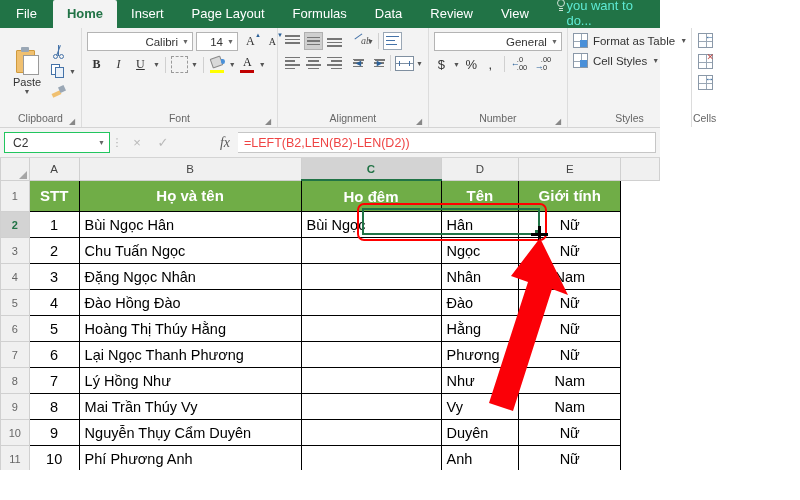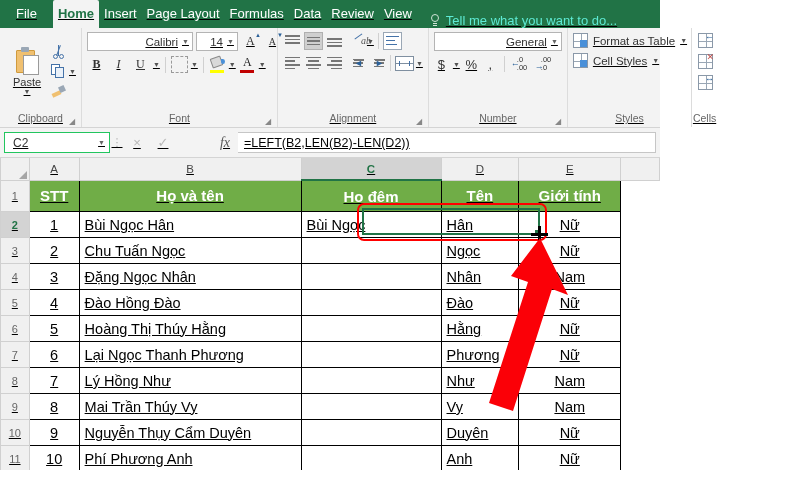--- a/index.html
+++ b/index.html
@@ -2,26 +2,26 @@
 <html><head>
 <meta charset="utf-8">
 <style>
   html,body{margin:0;padding:0;}
   body{
     width:800px;height:500px;overflow:hidden;
     font-family:"Liberation Sans", sans-serif;
     background:#ffffff;
     -webkit-font-smoothing:antialiased;
   }
-  #app{position:relative;width:660px;height:500px;text-decoration:underline;}
+  #app{position:relative;width:660px;height:500px;}
 
   
   .tabbar{height:28px;background:#217346;display:flex;align-items:flex-end;}
   .tab{
-    height:28px;line-height:28px;padding:0 5px;color:#ffffff;font-size:13px;
+    height:28px;line-height:28px;padding:0 14px;color:#ffffff;font-size:13px;
     white-space:nowrap;cursor:default;
   }
   .tab.file{padding:0 16px;}
   .tab.active{background:#f3f3f3;color:#217346;font-weight:600;border-radius:2px 2px 0 0;}
   .tellme{display:flex;align-items:center;gap:5px;color:#5eead4;font-size:13px;padding-left:12px;}
   .bulb{width:12px;height:14px;position:relative;display:inline-block;}
   .bulb i{position:absolute;left:2px;top:0;width:8px;height:8px;border:1.2px solid #cfe3d6;border-radius:50%;box-sizing:border-box;}
   .bulb u{position:absolute;left:4px;top:9px;width:4px;height:1.2px;background:#cfe3d6;text-decoration:none;}
   .bulb s{position:absolute;left:4px;top:11.5px;width:4px;height:1.2px;background:#cfe3d6;text-decoration:none;}
 
@@ -135,21 +135,21 @@
 
   
   .fbar{height:30px;background:#f3f3f3;border-bottom:1px solid #d4d4d4;display:flex;align-items:center;padding:0 4px;box-sizing:border-box;}
   .namebox{width:106px;height:21px;background:#fff;border:1px solid #22c55e;display:flex;align-items:center;
            justify-content:space-between;padding:0 4px 0 8px;font-size:12px;color:#333;box-sizing:border-box;}
   .fdots{width:14px;text-align:center;color:#b0b0b0;font-size:11px;letter-spacing:0;}
   .fbtns{display:flex;align-items:center;gap:0;}
   .fb{width:26px;height:22px;display:flex;align-items:center;justify-content:center;font-size:13px;color:#b8b8b8;}
   .fb.fx{color:#5a5a5a;font-style:italic;font-family:"Liberation Serif",serif;font-size:14px;margin-left:36px;}
   .finput{flex:1;height:21px;background:#fff;border:1px solid #c6c6c6;border-left:none;display:flex;align-items:center;
-          padding-left:6px;font-size:12.5px;color:#000000;box-sizing:border-box;}
+          padding-left:6px;font-size:12.5px;color:#ef4444;box-sizing:border-box;}
 
   
   .gridwrap{position:relative;height:312px;background:#fff;overflow:hidden;}
   table.sheet{border-collapse:collapse;table-layout:fixed;}
   .colhdr td{height:22px;background:#f0f0f0;border:1px solid #d0d0d0;border-top:none;
              text-align:center;font-size:11.5px;color:#444;box-sizing:border-box;}
   .colhdr td.corner{background:#f0f0f0;position:relative;}
   .colhdr td.corner .tri{position:absolute;right:2px;bottom:1px;width:0;height:0;
       border-left:8px solid transparent;border-bottom:8px solid #a6a6a6;}
   .colhdr td.selcol{background:#d3d3d3;color:#217346;font-weight:600;border-bottom:2px solid #217346;}

